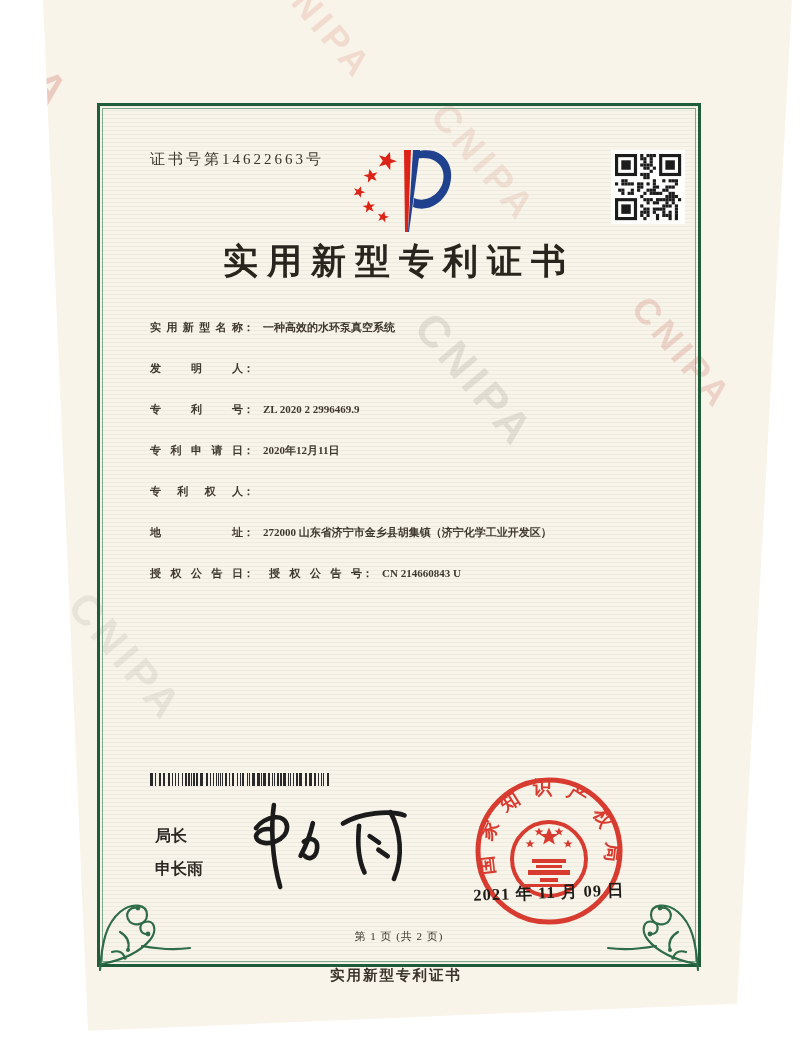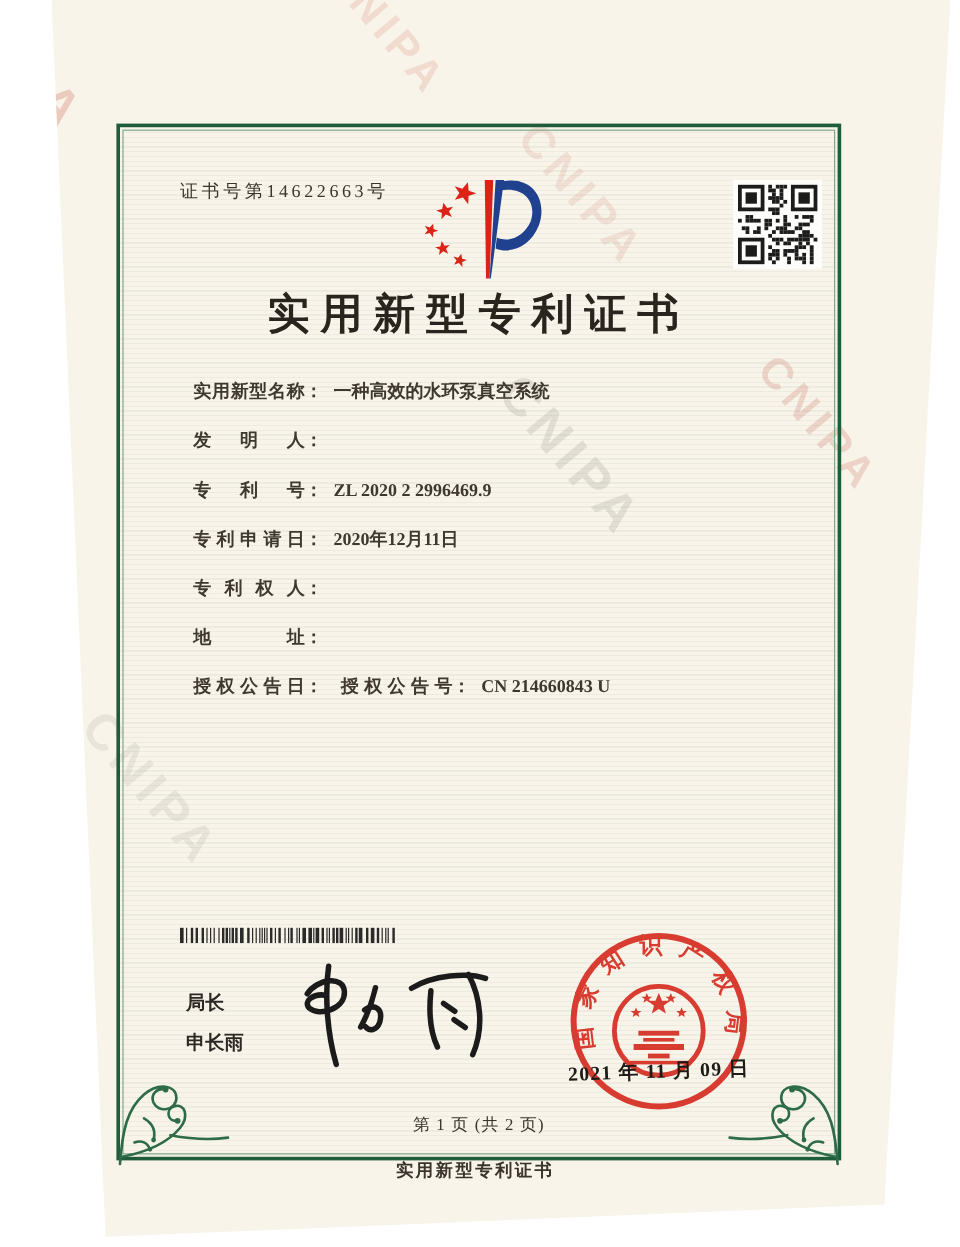--- a/index.html
+++ b/index.html
@@ -28,21 +28,21 @@
   .corner{position:absolute;width:104px;height:104px;z-index:3;}
   .corner.bl{left:-10px;bottom:-12px;}
   .corner.br{right:-10px;bottom:-12px;transform:scaleX(-1);}
   
   .certno{position:absolute;left:50px;top:44px;font-size:15px;letter-spacing:3px;color:#3b352c;font-weight:500;}
   .logo{position:absolute;left:245px;top:38px;}
   .qr{position:absolute;left:511px;top:44px;width:74px;height:74px;background:#fdfdfb;}
   .title{position:absolute;left:0;top:132px;width:100%;text-align:center;font-size:35px;
          font-weight:600;letter-spacing:9px;color:#29241d;}
   
-  .fields{position:absolute;left:50px;top:210px;width:518px;font-size:15px;font-weight:600;color:#3e382f;margin-left:11px;}
+  .fields{position:absolute;left:50px;top:210px;width:518px;font-size:11px;font-weight:600;color:#3e382f;}
   .frow{display:flex;align-items:flex-start;line-height:23px;margin-bottom:18px;}
   .lbl{flex:0 0 93px;text-align:justify;text-align-last:justify;}
   .colon{flex:0 0 auto;margin-right:9px;}
   .val{flex:1;}
   .val-fixed{flex:0 0 158px;}
   .lbl2{flex:0 0 93px;text-align:justify;text-align-last:justify;margin-left:6px;}
   
   .paras{position:absolute;left:50px;top:503px;width:522px;font-size:15px;line-height:22.5px;
          color:#3a342c;}
   .paras p{margin:0;text-indent:2em;}
@@ -51,21 +51,21 @@
   
   .sig-title{position:absolute;left:55px;top:720px;font-size:16px;font-weight:700;
              font-family:"Liberation Sans","DejaVu Sans",sans-serif;color:#2c2824;}
   .sig-name{position:absolute;left:55px;top:753px;font-size:16px;font-weight:700;
             font-family:"Liberation Sans","DejaVu Sans",sans-serif;color:#2c2824;}
   .sig-hand{position:absolute;left:140px;top:688px;transform:rotate(-3deg);}
   
   .seal{position:absolute;left:372px;top:668px;width:154px;height:154px;}
   .seal-date{position:absolute;left:368px;top:776px;width:162px;text-align:center;font-size:16.5px;
              font-weight:700;color:#1d1b18;transform:rotate(-2deg);letter-spacing:1px;}
-  .pageinfo{position:absolute;left:0;top:823px;width:100%;text-align:center;font-size:14px;
+  .pageinfo{position:absolute;left:0;top:823px;width:100%;text-align:center;font-size:11px;
             letter-spacing:1px;color:#3a352c;}
   .footer-note{position:absolute;left:97px;top:966px;width:598px;text-align:center;z-index:2;
                font-size:14.5px;font-weight:600;letter-spacing:2px;color:#3a342c;}
 </style>
 </head>
 <body>
 
 <div class="canvas">
   <div class="sheet">
 
@@ -278,20 +278,21 @@
             <span class="colon">：</span>
           <span class="val">2020年12月11日</span>
         </div>
         <div class="frow">
           <span class="lbl">专利权人</span>
             <span class="colon">：</span>
         </div>
         <div class="frow">
           <span class="lbl">地址</span>
             <span class="colon">：</span>
+          <span class="val">272000 山东省济宁市金乡县胡集镇（济宁化学工业开发区）</span>
         </div>
         <div class="frow">
           <span class="lbl">授权公告日</span>
             <span class="colon">：</span>
           <span class="lbl2">授权公告号</span>
             <span class="colon">：</span>
           <span class="val">CN 214660843 U</span>
         </div>
       </div>
 

